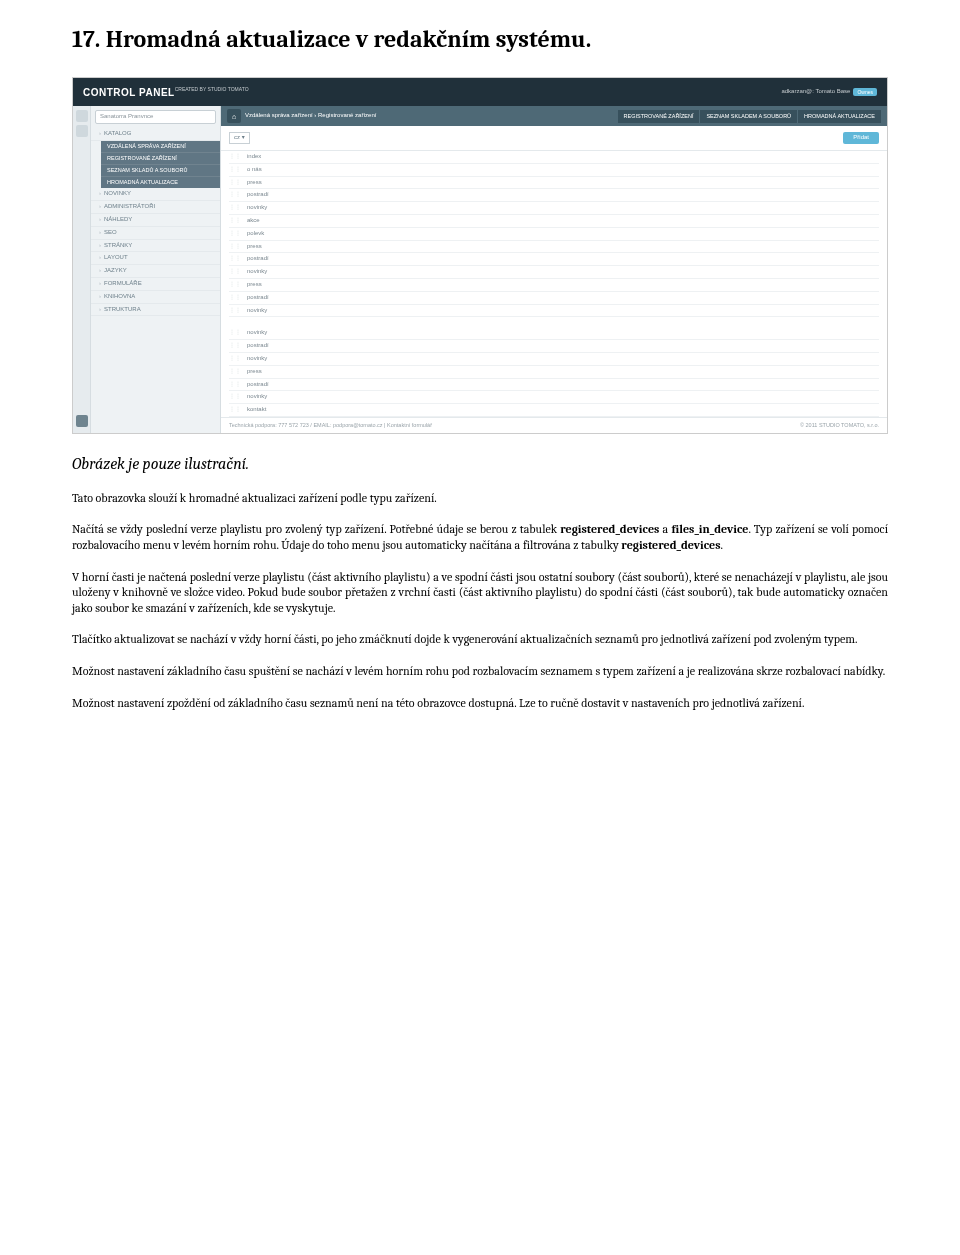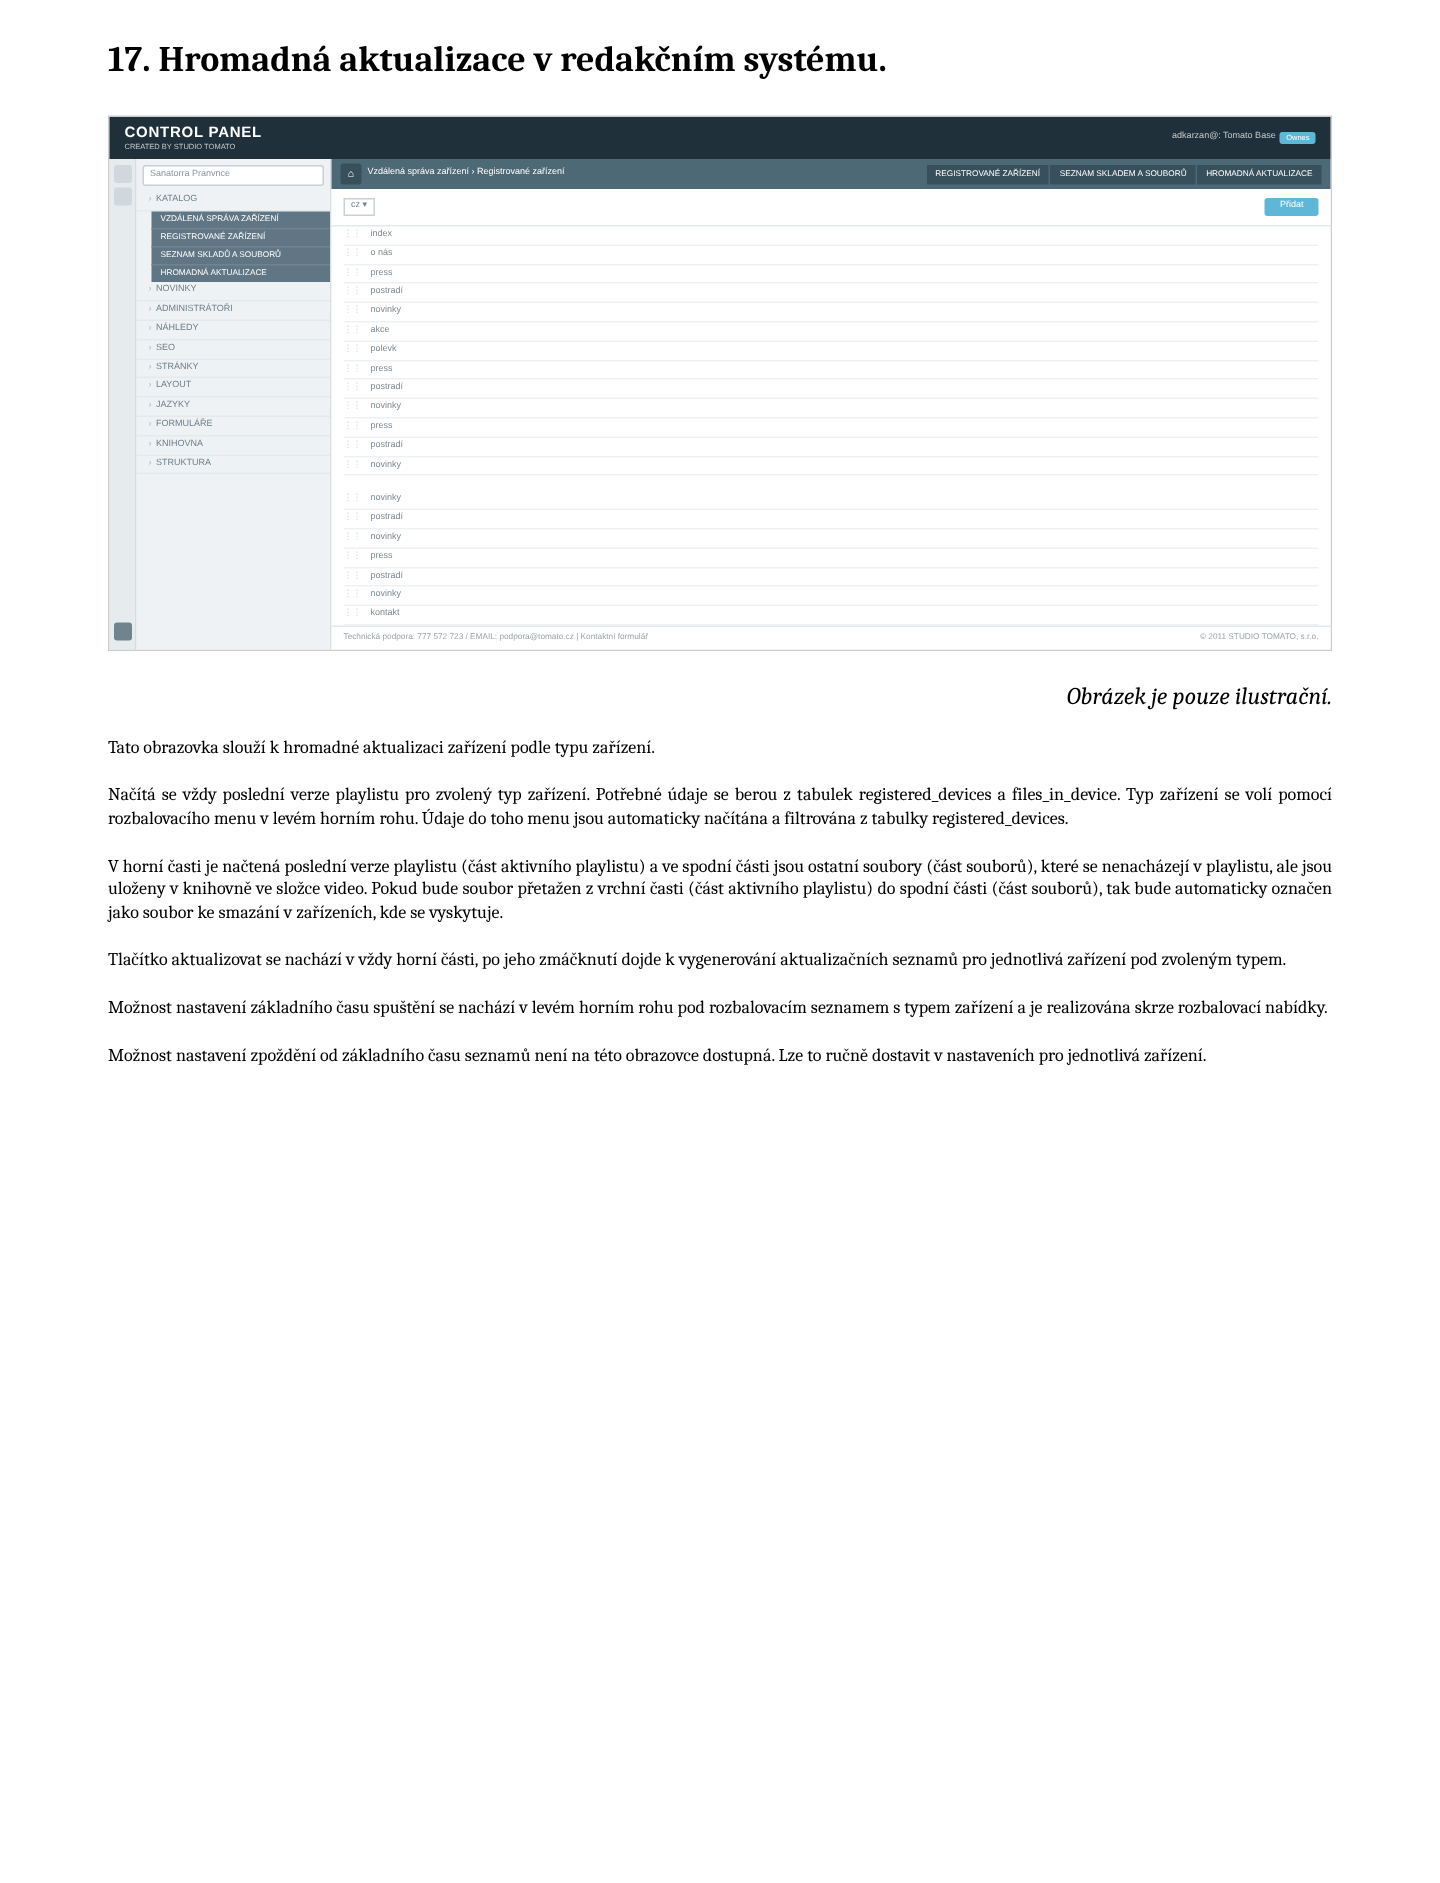--- a/index.html
+++ b/index.html
@@ -30,21 +30,21 @@
   }
   .cp-header {
     background: #20303a;
     color: #fff;
     display: flex;
     align-items: center;
     justify-content: space-between;
     padding: 4px 10px;
     height: 28px;
   }
-  .cp-header-left { display: flex; flex-direction: column; }
+  .cp-header-left { display: flex; }
   .cp-title { font-size: 10px; font-weight: bold; letter-spacing: 0.5px; }
   .cp-sub { font-size: 5px; color: #c3c9cd; }
   .cp-header-right { font-size: 6px; color: #c3c9cd; display:flex; align-items:center; gap:3px;}
   .cp-btn-sm { background:#5fb7d8; color:#fff; padding:1px 4px; border-radius:2px; font-size:5px;}
   .cp-body {
     display: flex;
     min-height: 310px;
   }
   .cp-iconcol {
     width: 18px;
@@ -136,28 +136,27 @@
   .cp-footer {
     border-top:1px solid #e4e9ec;
     padding: 4px 8px;
     display:flex; justify-content:space-between;
     color:#9aa4aa; font-size:5.5px;
   }
   .italic-note {
     font-style: italic;
     font-size: 16px;
     margin-bottom: 16px;
-    text-align: right;
   }
   p.body {
     font-size: 12px;
     margin-bottom: 16px;
     text-align: justify;
   }
-  .b { font-weight: normal; }
+  .b { font-weight: bold; }
 </style>
 </head>
 <body>
 
 <h1>17. Hromadná aktualizace v redakčním systému.</h1>
 
 <div class="screenshot">
   <div class="screenshot-inner">
     <div class="cp-header">
       <div class="cp-header-left">

